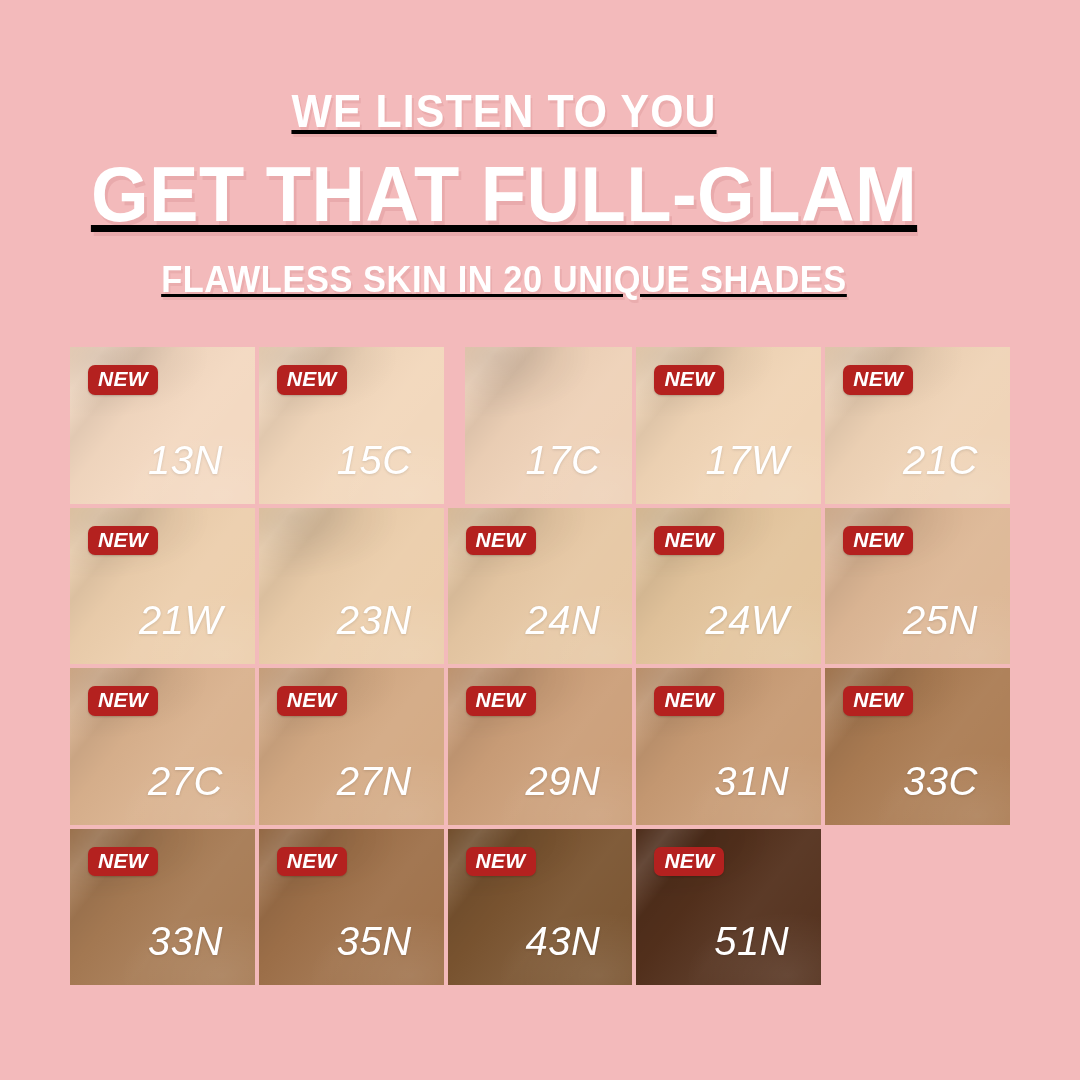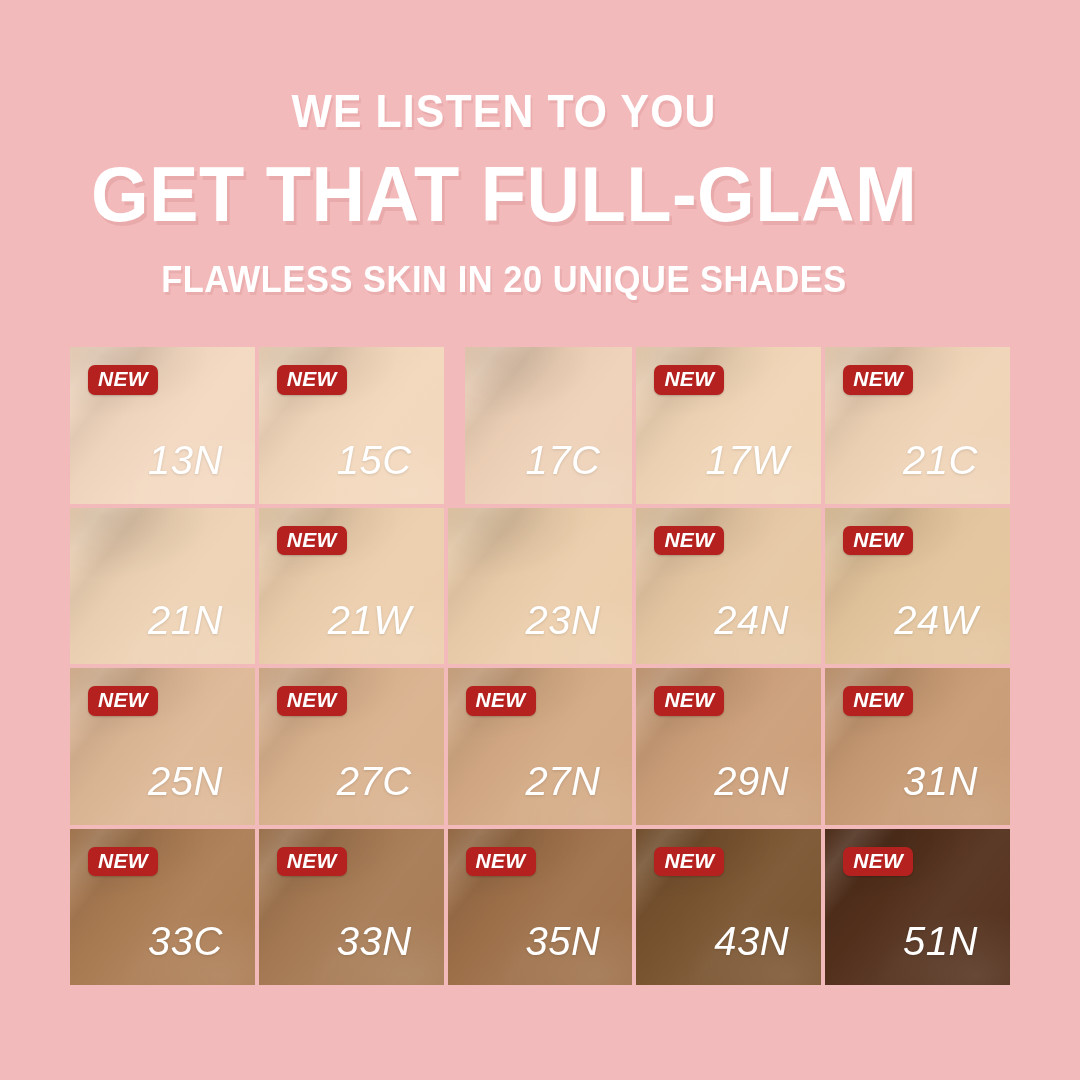--- a/index.html
+++ b/index.html
@@ -15,20 +15,21 @@
     position: relative;
   }
 
   
   .header {
     position: absolute;
     left: 0;
     top: 0;
     width: 1008px;
     text-align: center;
+    text-decoration: underline;
   }
   .eyebrow {
     margin-top: 88px;
     font-size: 46px;
     font-weight: 700;
     letter-spacing: 1.2px;
     color: #ffffff;
     line-height: 1;
     text-shadow: 2px 3px 0 rgba(226,160,162,0.55);
     transform: scaleX(0.93);
@@ -147,23 +148,20 @@
       <div class="shade-label">17C</div>
     </div>
     <div class="swatch" style="background: rgb(240, 212, 181);">
       <div class="new-badge" style="background: rgb(180, 33, 31); color: rgb(255, 255, 255);">NEW</div>
       <div class="shade-label">17W</div>
     </div>
     <div class="swatch" style="background: rgb(239, 211, 182);">
       <div class="new-badge" style="background: rgb(180, 33, 31); color: rgb(255, 255, 255);">NEW</div>
       <div class="shade-label">21C</div>
     </div>
-    <div class="swatch" style="background: rgb(238, 210, 180);">
-      <div class="shade-label">21N</div>
-    </div>
     <div class="swatch" style="background: rgb(236, 206, 172);">
       <div class="new-badge" style="background: rgb(180, 33, 31); color: rgb(255, 255, 255);">NEW</div>
       <div class="shade-label">21W</div>
     </div>
     <div class="swatch" style="background: rgb(235, 205, 170);">
       <div class="shade-label">23N</div>
     </div>
     <div class="swatch" style="background: rgb(230, 199, 163);">
       <div class="new-badge" style="background: rgb(180, 33, 31); color: rgb(255, 255, 255);">NEW</div>
       <div class="shade-label">24N</div>

